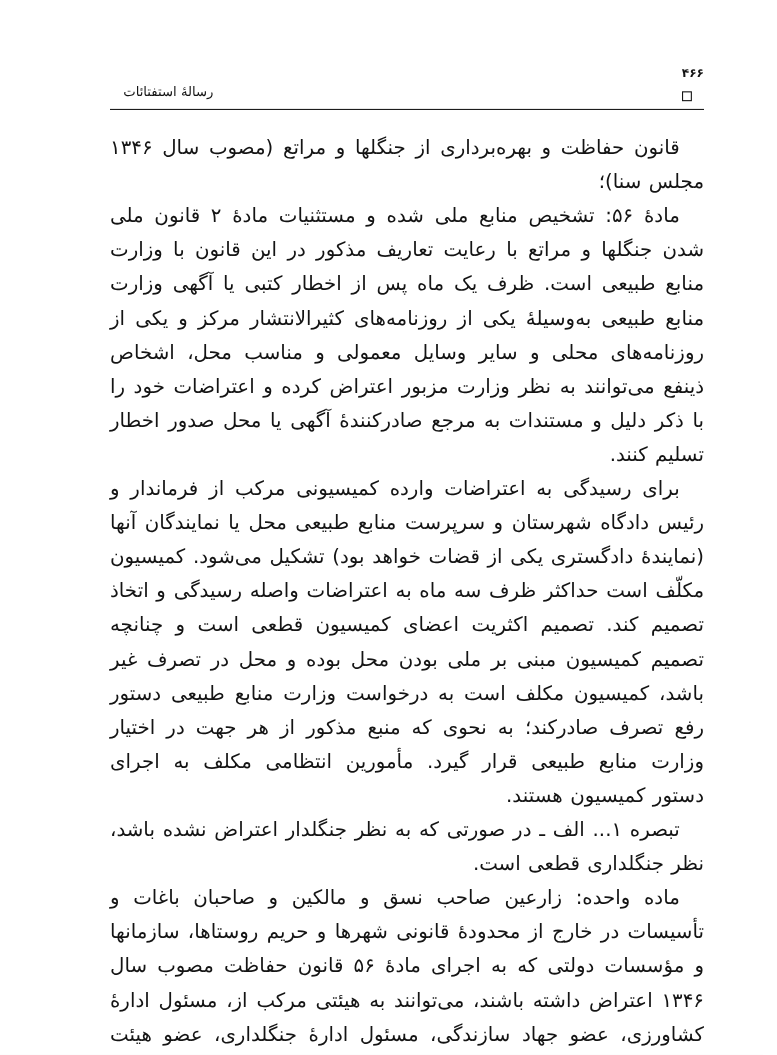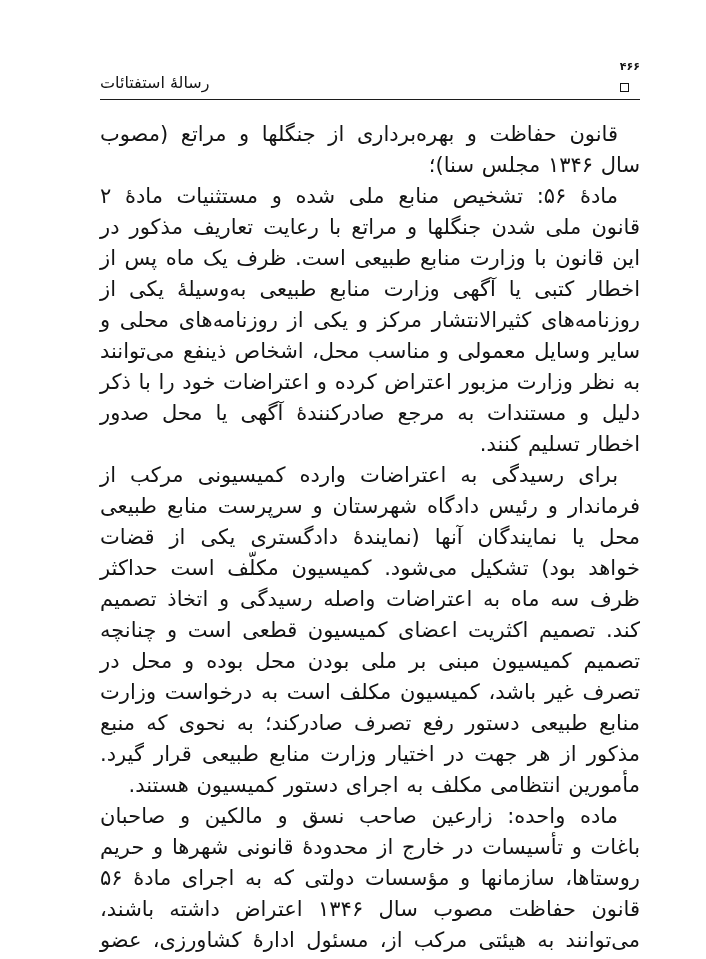--- a/index.html
+++ b/index.html
@@ -38,31 +38,32 @@
     flex-direction: column;
   }
   .square-icon {
     display: inline-block;
     width: 9px;
     height: 9px;
     border: 1.6px solid #141414;
     background: #ffffff;
   }
   .header-title {
-    font-size: 16px;
+    font-size: 12px;
     letter-spacing: 0.2px;
+    margin-left: 12px;
   }
   .header-rule {
     border: none;
     border-top: 1.3px solid #1c1c1c;
     margin: 0 0 19px 0;
   }
   .doc-body p {
     margin: 0;
-    font-size: 21px;
+    font-size: 18px;
     line-height: 31px;
     text-align: justify;
     text-justify: inter-word;
     text-indent: 22px;
     word-spacing: 1px;
   }
 </style>
 </head>
 <body>
 
@@ -75,16 +76,17 @@
     </span>
     <span class="header-title">رسالهٔ استفتائات</span>
   </div>
 
   <hr class="header-rule">
 
   <div class="doc-body">
     <p>قانون حفاظت و بهره‌برداری از جنگلها و مراتع (مصوب سال ۱۳۴۶ مجلس سنا)؛</p>
     <p>مادهٔ ۵۶: تشخیص منابع ملی شده و مستثنیات مادهٔ ۲ قانون ملی شدن جنگلها و مراتع با رعایت تعاریف مذکور در این قانون با وزارت منابع طبیعی است. ظرف یک ماه پس از اخطار کتبی یا آگهی وزارت منابع طبیعی به‌وسیلهٔ یکی از روزنامه‌های کثیرالانتشار مرکز و یکی از روزنامه‌های محلی و سایر وسایل معمولی و مناسب محل، اشخاص ذینفع می‌توانند به نظر وزارت مزبور اعتراض کرده و اعتراضات خود را با ذکر دلیل و مستندات به مرجع صادرکنندهٔ آگهی یا محل صدور اخطار تسلیم کنند.</p>
     <p>برای رسیدگی به اعتراضات وارده کمیسیونی مرکب از فرماندار و رئیس دادگاه شهرستان و سرپرست منابع طبیعی محل یا نمایندگان آنها (نمایندهٔ دادگستری یکی از قضات خواهد بود) تشکیل می‌شود. کمیسیون مکلّف است حداکثر ظرف سه ماه به اعتراضات واصله رسیدگی و اتخاذ تصمیم کند. تصمیم اکثریت اعضای کمیسیون قطعی است و چنانچه تصمیم کمیسیون مبنی بر ملی بودن محل بوده و محل در تصرف غیر باشد، کمیسیون مکلف است به درخواست وزارت منابع طبیعی دستور رفع تصرف صادرکند؛ به نحوی که منبع مذکور از هر جهت در اختیار وزارت منابع طبیعی قرار گیرد. مأمورین انتظامی مکلف به اجرای دستور کمیسیون هستند.</p>
+    <p>تبصره ۱... الف ـ در صورتی که به نظر جنگلدار اعتراض نشده باشد، نظر جنگلداری قطعی است.</p>
     <p>ماده واحده: زارعین صاحب نسق و مالکین و صاحبان باغات و تأسیسات در خارج از محدودهٔ قانونی شهرها و حریم روستاها، سازمانها و مؤسسات دولتی که به اجرای مادهٔ ۵۶ قانون حفاظت مصوب سال ۱۳۴۶ اعتراض داشته باشند، می‌توانند به هیئتی مرکب از، مسئول ادارهٔ کشاورزی، عضو جهاد سازندگی، مسئول ادارهٔ جنگلداری، عضو هیئت واگذاری زمین، یک نفر قاضی، و برحسب مورد دو نفر معتمد محلی، مراجعه نمایند. این هیئت در هر شهرستان زیر نظر وزارت کشاورزی و با حداقل پنج نفر از هفت</p>
   </div>
 
 </div>
 
 </body></html>

